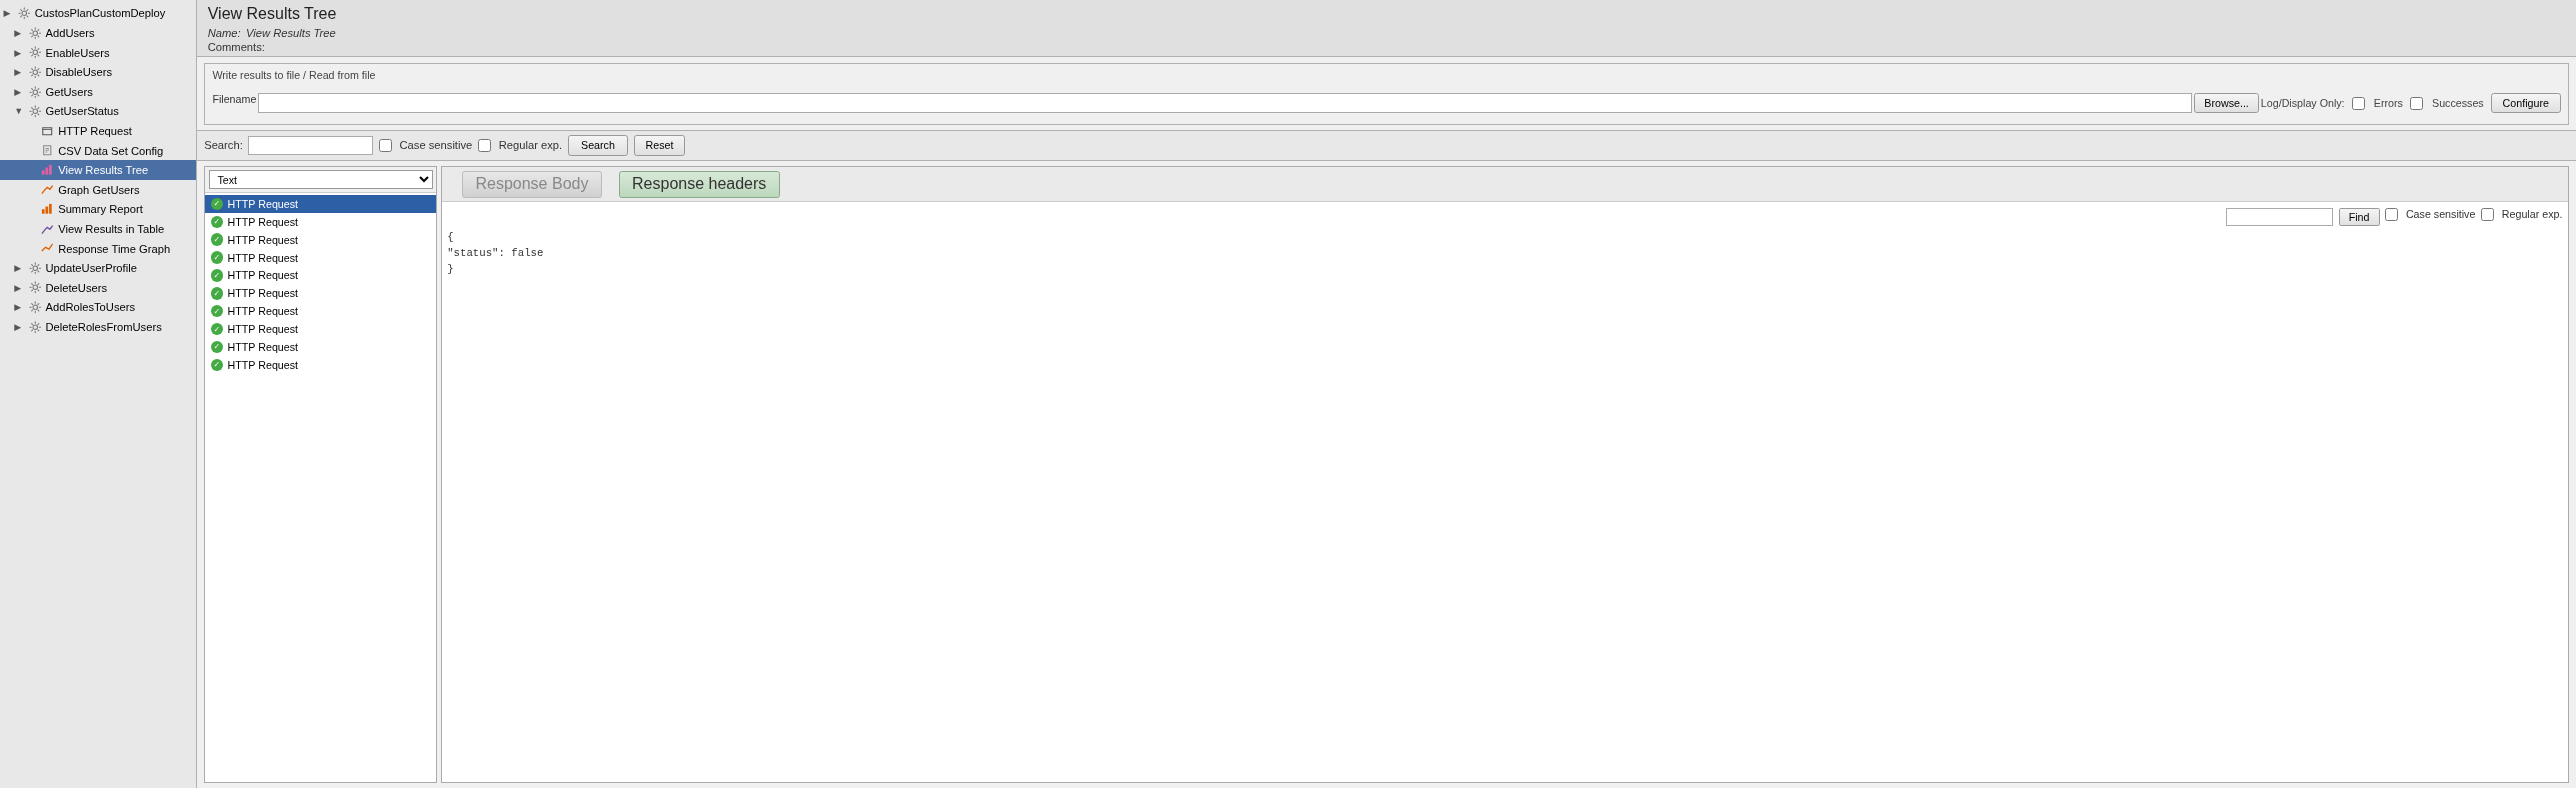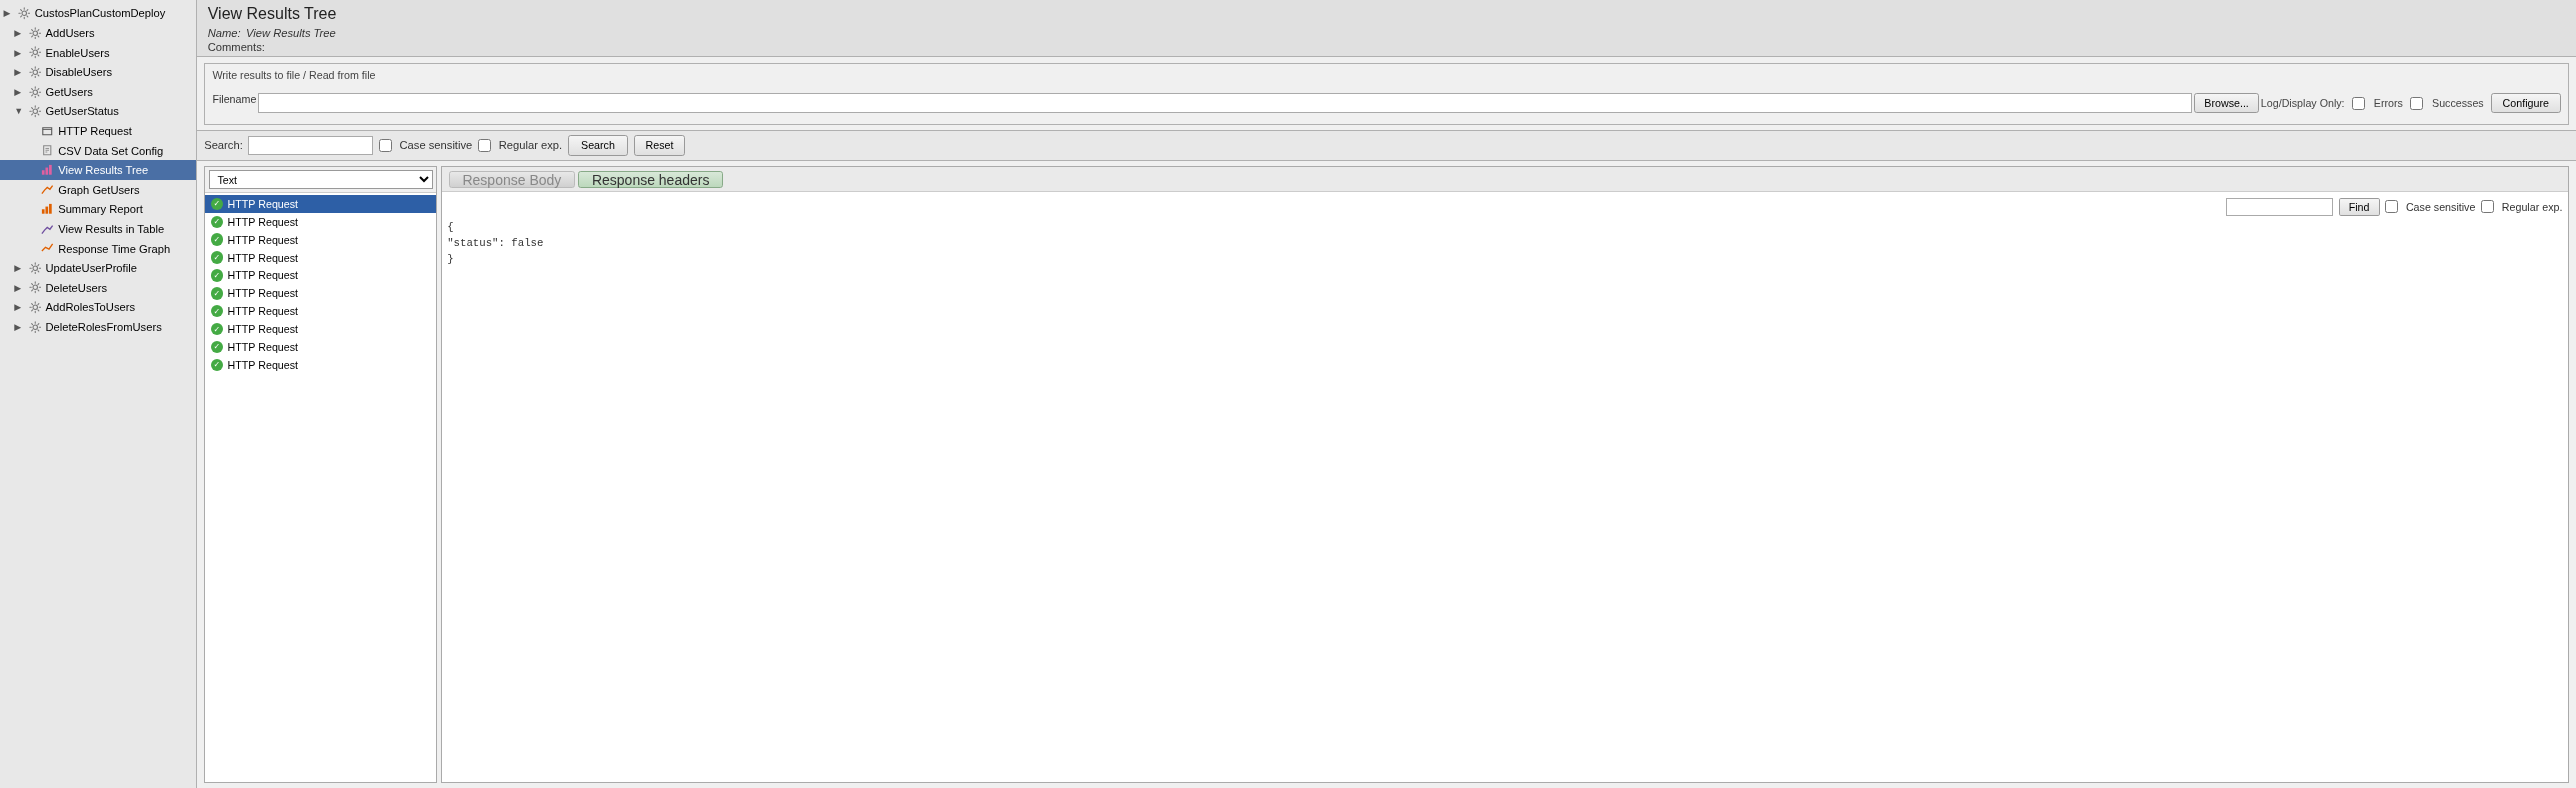--- a/index.html
+++ b/index.html
@@ -293,46 +293,47 @@
     }
     .sub-tab-row {
       display: flex;
       align-items: center;
       border-bottom: 0.9px solid #ccc;
       background: #eaeaea;
       padding: 3.6px 7.2px;
       gap: 3.6px;
     }
     .sub-tab-btn {
-      height: 17px;
+      height: 27px;
       padding: 0 12.5px;
       border: 0.9px solid #bbb;
       background: linear-gradient(#e8e8e8, #d0d0d0);
-      font-size: 14px;
+      font-size: 16px;
       cursor: pointer;
       border-radius: 2.7px;
       color: #888;
+      margin-left: 13px;
     }
     .sub-tab-btn.active {
       background: linear-gradient(#d8e8d8, #bcd8bc);
       border-color: #88aa88;
       color: #333;
       font-weight: 500;
     }
     .response-content {
       flex: 1;
       background: white;
       padding: 5.4px;
       overflow: auto;
       display: flex;
       flex-direction: column;
     }
     .find-row {
       display: flex;
-      align-items: center;
+      align-items: flex-start;
       justify-content: flex-end;
       gap: 5.4px;
       margin-bottom: 3.6px;
     }
     .find-input {
       width: 107px;
       height: 18px;
       border: 0.9px solid #aaa;
       font-size: 10.7px;
       padding: 0 3.6px;

